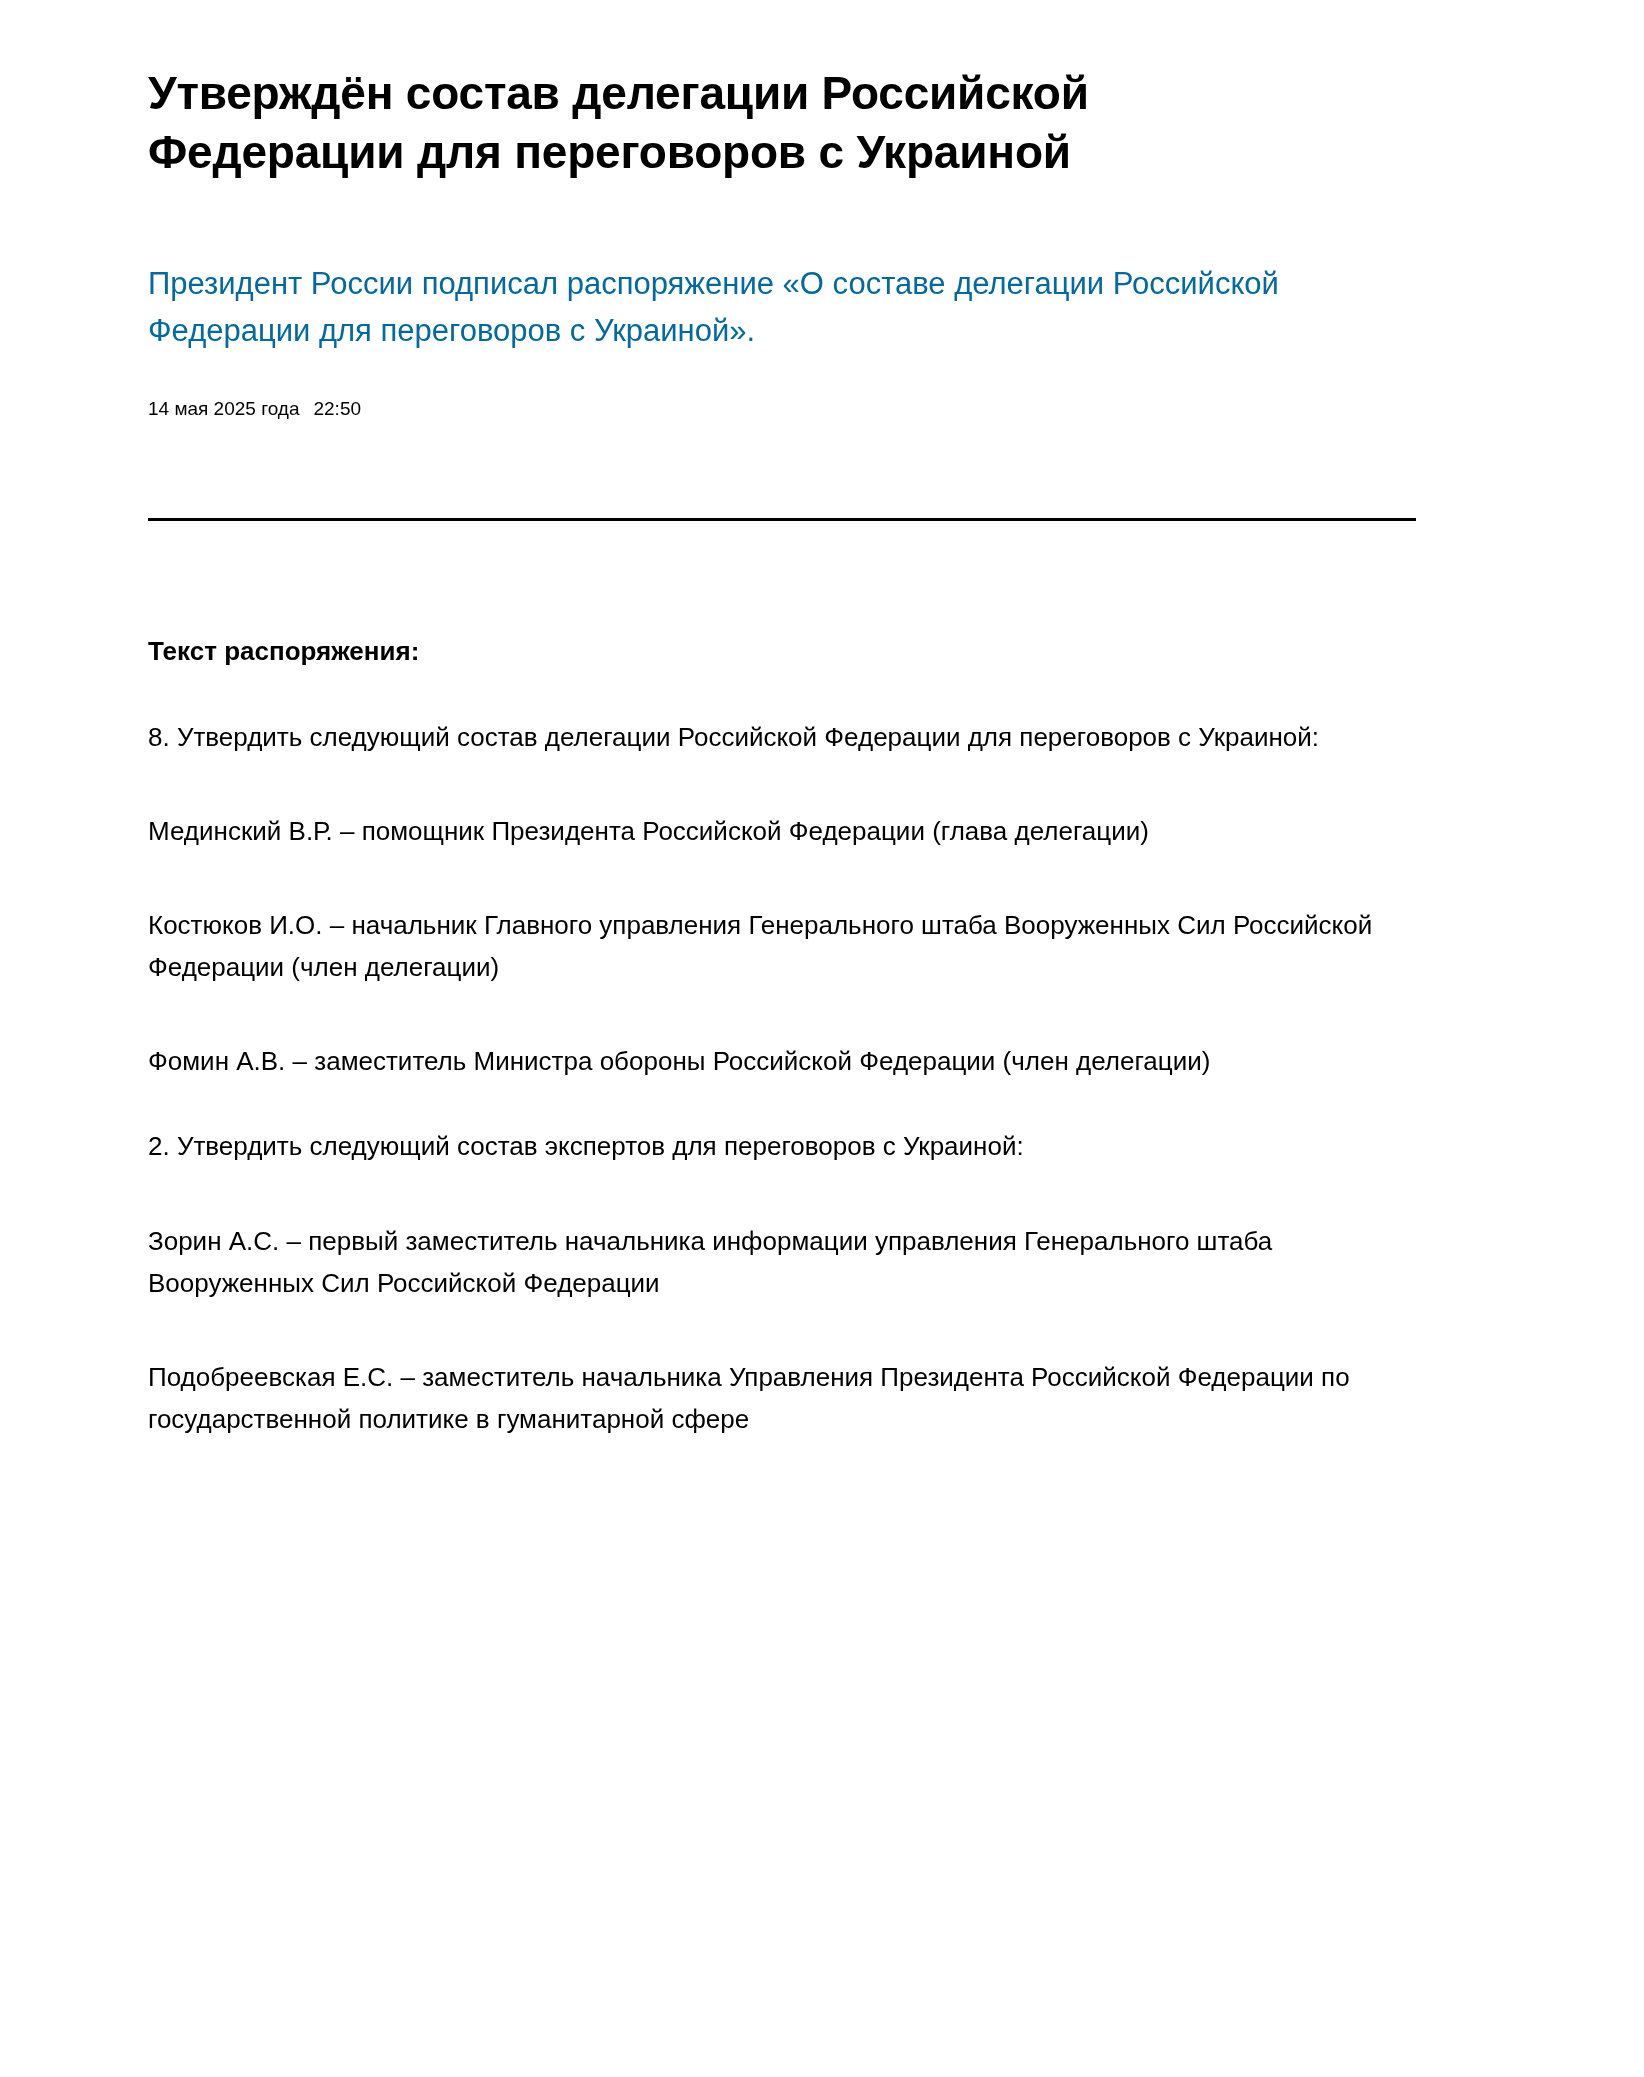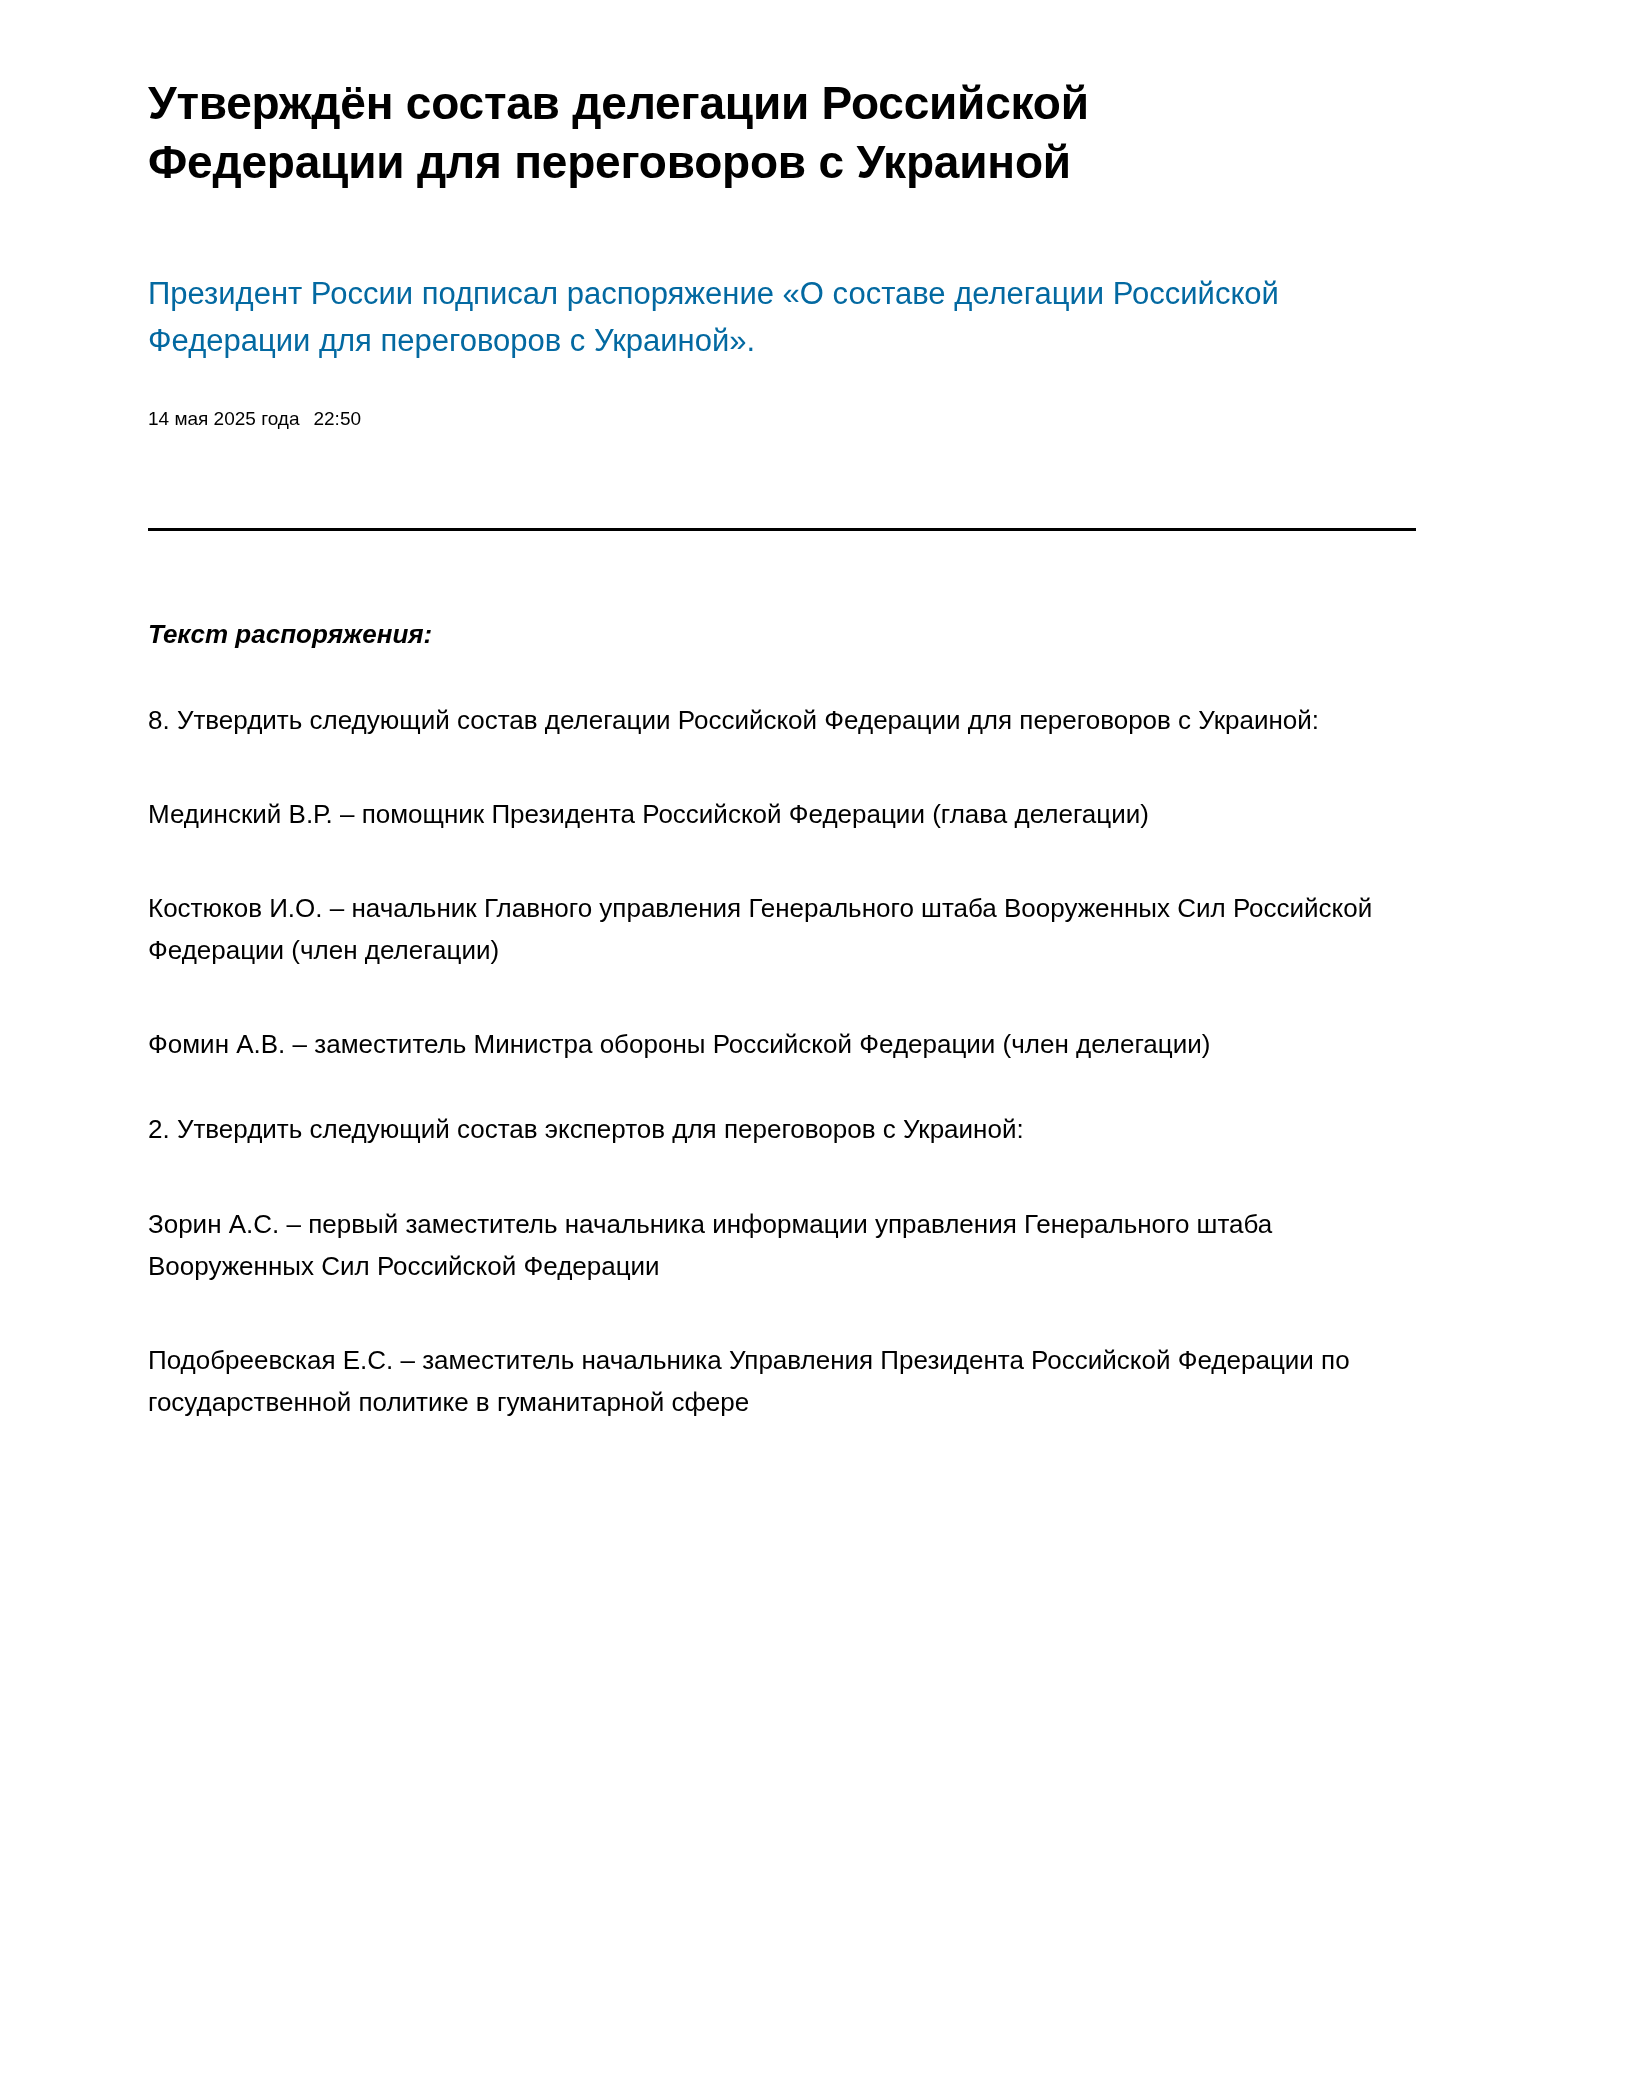--- a/index.html
+++ b/index.html
@@ -22,21 +22,21 @@
     width: 1644px;
     min-height: 2077px;
     background: #ffffff;
     box-sizing: border-box;
     padding: 0;
   }
 
   .content {
     position: absolute;
     left: 148px;
-    top: 12px;
+    top: 2px;
     width: 1340px;
   }
 
   .doc-title {
     font-size: 46px;
     line-height: 1.28;
     font-weight: 700;
     letter-spacing: -0.2px;
     margin: 0;
     padding-top: 62px;
@@ -76,23 +76,22 @@
     border-top: 3px solid #000;
     width: 1268px;
     margin-top: 95px;
   }
 
   .section-heading {
     font-size: 26px;
     font-weight: 700;
     line-height: 1.4;
     margin: 0;
-    padding-top: 85px;
+    padding-top: 112px;
     color: #000;
-    font-style: italic;
   }
 
   .body-para {
     font-size: 26px;
     line-height: 1.58;
     font-weight: 400;
     margin: 0;
     padding-top: 48px;
     width: 1220px;
     color: #000;

